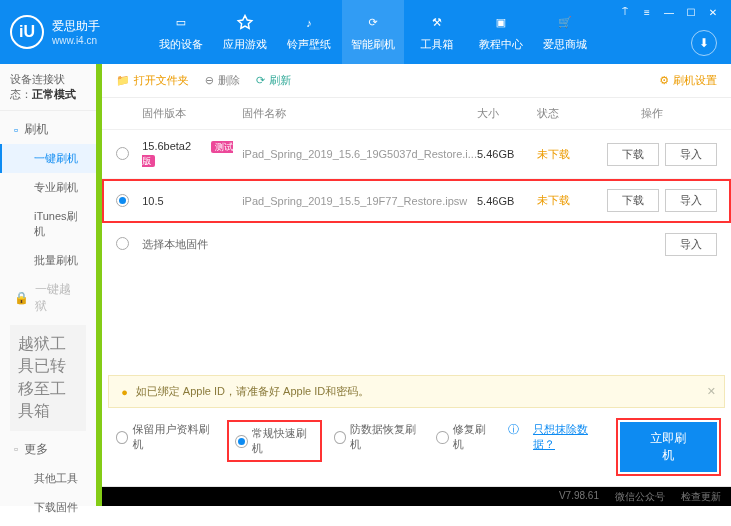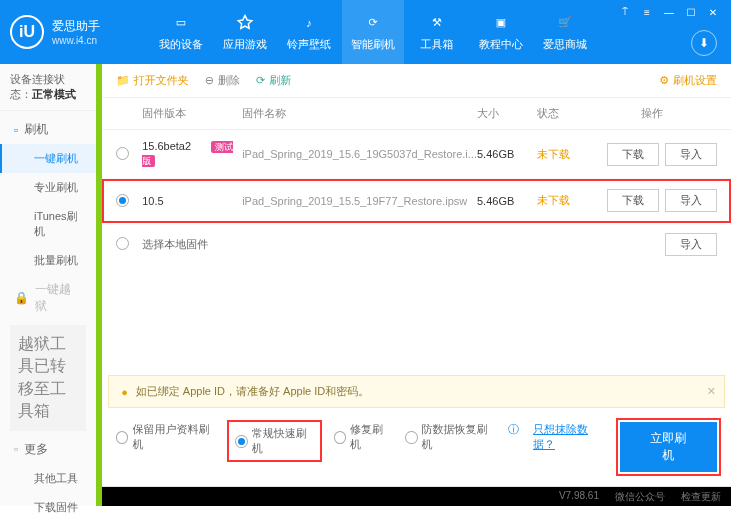--- a/index.html
+++ b/index.html
@@ -222,25 +222,25 @@
       <span class="opt">
           <span class="radio"></span>
           <span>保留用户资料刷机</span>
         </span>
       <span class="opt boxed">
           <span class="radio checked"></span>
           <span>常规快速刷机</span>
         </span>
       <span class="opt">
           <span class="radio"></span>
-          <span>修复刷机</span>
+          <span>防数据恢复刷机</span>
         </span>
       <span class="opt">
           <span class="radio"></span>
-          <span>防数据恢复刷机</span>
+          <span>修复刷机</span>
         </span>
       <span style="color:#0d8bf2">ⓘ</span>
       <a class="link">只想抹除数据？</a>
       <button class="flash-btn">立即刷机</button>
     </div>
     <div class="footer">
       <span class="r">
         <span>V7.98.61</span>
         <span>微信公众号</span>
         <span>检查更新</span>

